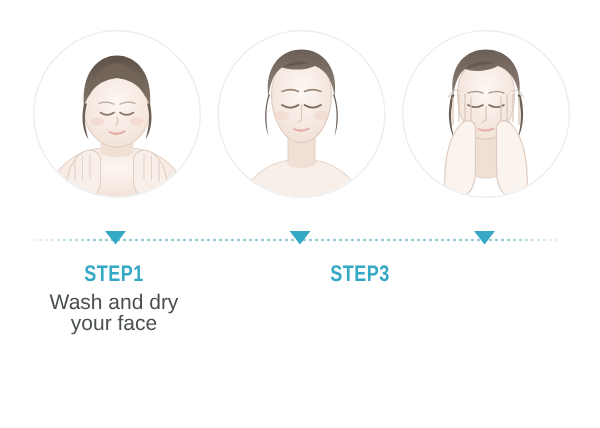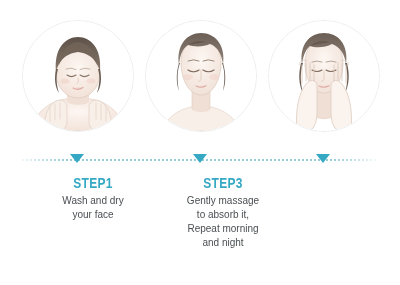--- a/index.html
+++ b/index.html
@@ -94,41 +94,41 @@
   }
 
   
   .captions {
     position: absolute;
     top: 174px;
     left: 0;
     width: 316px;
     display: flex;
     justify-content: space-between;
-    padding: 0 29px;
+    padding: 0 12px;
     box-sizing: border-box;
   }
   .caption-cell {
     width: 128px;
     text-align: center;
   }
   .step-title {
     color: #35a8c4;
     font-size: 15px;
     font-weight: bold;
     letter-spacing: 0.4px;
     transform: scaleX(0.80);
     transform-origin: center;
     line-height: 17px;
     margin-bottom: 3px;
     font-family: "Liberation Sans Narrow", "Liberation Sans", sans-serif;
   }
   .step-desc {
     color: #4a4f52;
-    font-size: 10px;
+    font-size: 14px;
     line-height: 14px;
     white-space: pre-line;
   }
 </style>
 </head>
 <body>
 
 <div class="board">
 
   <div class="circles-row">
@@ -315,20 +315,16 @@
 
     <div class="caption-cell">
       <div class="step-title">STEP1</div>
       <div class="step-desc">Wash and dry
 your face</div>
     </div>
 
 
     <div class="caption-cell">
       <div class="step-title">STEP3</div>
-      <div class="step-desc">Gently massage
-to absorb it,
-Repeat morning
-and night</div>
     </div>
   </div>
 
 </div>
 
 </body></html>

